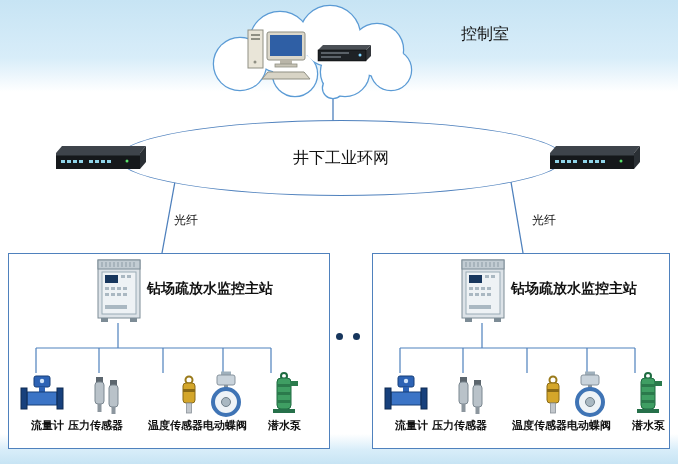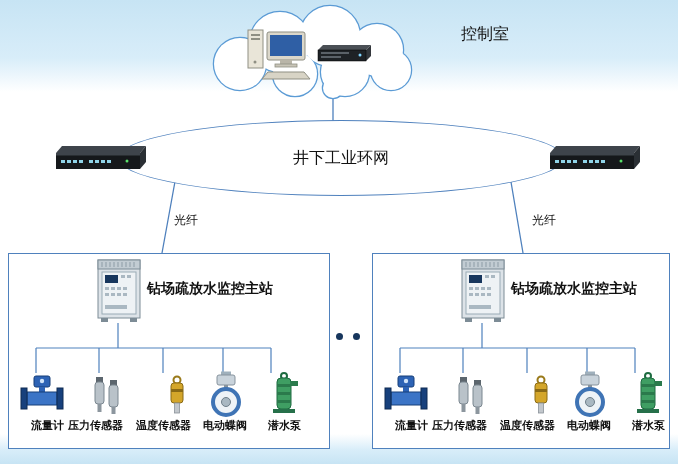--- a/index.html
+++ b/index.html
@@ -25,21 +25,21 @@
   .fiber-r { left:532px; top:200px; }
   .station { top:253px; height:196px; background:#fff; border:1.6px solid #4f81bd; z-index:2; }
   .station-l { left:8px; width:322px; }
   .station-r { left:372px; width:298px; }
   .busline { position:absolute; left:0; top:0; }
   .cabinet { position:absolute; left:87px; top:5px; }
   .station-name { position:absolute; left:138px; top:26px; font-size:14px; font-weight:bold; white-space:nowrap; }
   .device { position:absolute; top:117px; width:56px; display:flex; flex-direction:column; align-items:flex-end; }
   .device .ic { height:46px; display:flex; align-items:flex-end; justify-content:center; }
   .device .dl { font-size:11px; font-weight:bold; white-space:nowrap; margin-top:1px; }
-  .d1{left:-1px}.d2{left:58px}.d3{left:126px}.d4{left:182px}.d5{left:236px}
+  .d1{left:-1px}.d2{left:58px}.d3{left:138px}.d4{left:182px}.d5{left:236px}
   .dot { width:7px; height:7px; border-radius:50%; background:#17365d; z-index:2; }
   .dot-a{left:336px; top:333px;} .dot-b{left:353px; top:333px;}
 </style>
 </head>
 <body>
 
 <div class="canvas">
 
   <svg class="gl-lines" width="678" height="464">
     <path d="M333,90 L333,121 M176,176 L162,253 M510,176 L523,253" stroke="#4f81bd" stroke-width="1.3" fill="none"></path>

